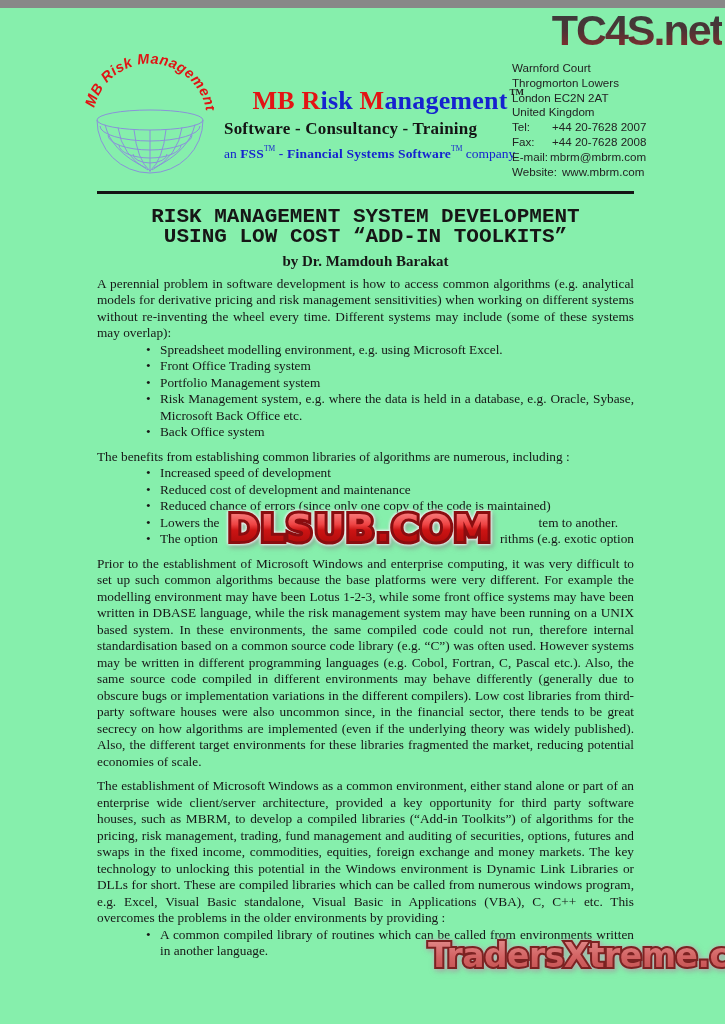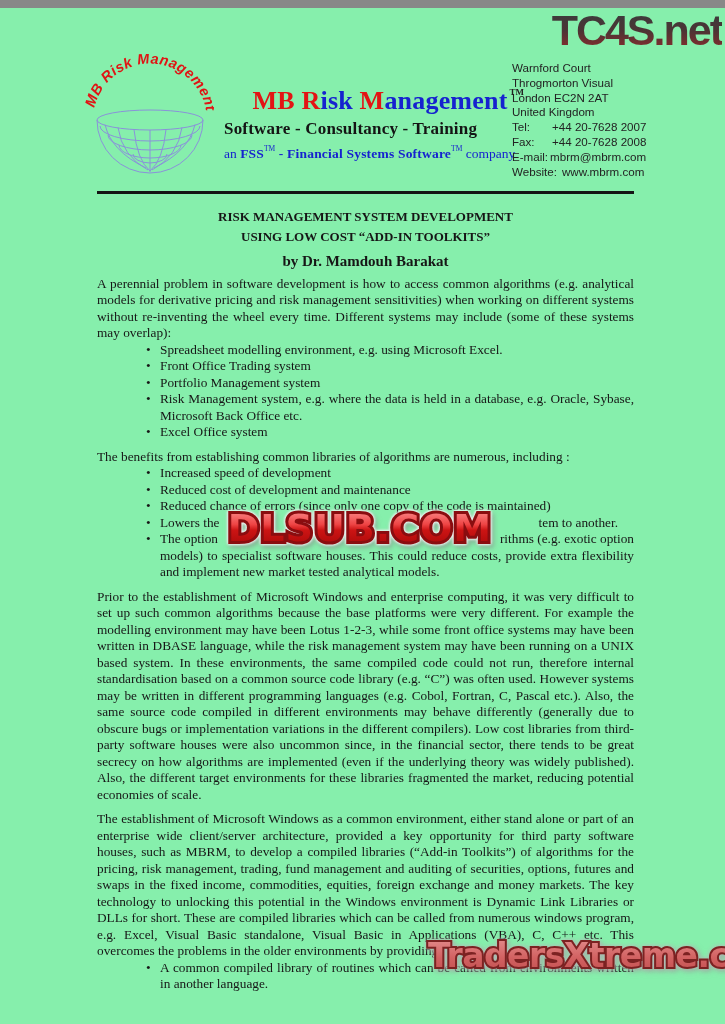--- a/index.html
+++ b/index.html
@@ -42,21 +42,21 @@
   .lab-email { margin-right:2px; }
   .lab-web { margin-right:5px;text-align:center; }
 
   .header-rule { position:absolute; left:97px; top:183px; width:537px; height:3px; background:#141414; }
 
   
   .article {
     position:absolute; left:97px; top:199px; width:537px;
     font-size:13.3px; line-height:16.5px; text-align:justify;
   }
-  .title { font-size:13px; line-height:20px; font-weight:bold; text-align:center; margin:0 0 6px 0; }
+  .title { font-size:21px; line-height:20px; font-weight:bold; text-align:center; margin:0 0 6px 0;font-family:Liberation Mono, monospace; }
   .byline { font-size:15px; font-weight:bold; text-align:center; margin:0 0 6px 0; }
   .article p { margin:0 0 8px 0; }
   .article p.tight { margin-bottom:0; }
   .article ul { list-style:none; margin:0 0 8px 0; padding:0 0 0 63px; }
   .article li { position:relative; }
   .article li::before { content:"\2022"; position:absolute; left:-14px; top:0; }
   .split-line { display:flex; justify-content:space-between; }
   .frag-short { margin-right:16px; }
 
   
@@ -119,21 +119,21 @@
   </svg>
 
   <div class="brand-block">
     <div class="brand-name"><span class="c-red">MB R</span><span class="c-blue">isk</span><span class="c-red"> M</span><span class="c-blue">anagement</span><span class="brand-tm">TM</span></div>
     <div class="tagline">Software - Consultancy - Training</div>
     <div class="fss-line"><span>an </span><b>FSS</b><span class="fss-tm">TM</span><b> - Financial Systems Software</b><span class="fss-tm">TM</span><span> company</span></div>
   </div>
 
   <div class="contact">
     <div>Warnford Court</div>
-    <div>Throgmorton Visual</div>
+    <div>Throgmorton Lowers</div>
     <div>London EC2N 2AT</div>
     <div>United Kingdom</div>
     <div class="contact-row">
         <span class="lab-tel">Tel:</span>
         <span>+44 20-7628 2007</span>
       </div>
     <div class="contact-row">
         <span class="lab-fax">Fax:</span>
         <span>+44 20-7628 2008</span>
       </div>
@@ -155,40 +155,39 @@
       <div>USING LOW COST “ADD-IN TOOLKITS”</div>
     </div>
     <div class="byline">by Dr. Mamdouh Barakat</div>
 
     <p class="tight">A perennial problem in software development is how to access common algorithms (e.g. analytical models for derivative pricing and risk management sensitivities) when working on different systems without re-inventing the wheel every time.  Different systems may include  (some of these systems may overlap):</p>
     <ul>
       <li>Spreadsheet modelling environment, e.g. using Microsoft Excel.</li>
       <li>Front Office Trading system</li>
       <li>Portfolio Management system</li>
       <li>Risk Management system, e.g. where the data is held in a database, e.g. Oracle, Sybase, Microsoft Back Office etc.</li>
-      <li>Excel Office system</li>
+      <li>Back Office system</li>
     </ul>
 
     <p class="tight">The benefits from establishing common libraries of algorithms are numerous, including :</p>
     <ul>
       <li>Increased speed of development</li>
       <li>Reduced cost of development and maintenance</li>
       <li>Reduced chance of errors (since only one copy of the code is maintained)</li>
       <li>
         <div class="split-line">
           <span>Lowers the</span>
           <span class="frag-short">tem to another.</span>
         </div>
       </li>
       <li>
         <div class="split-line">
           <span>The option</span>
           <span>rithms (e.g. exotic option</span>
         </div>
-        <div>models) to specialist software houses.  This could reduce costs, provide extra flexibility and implement new market tested analytical models.</div>
       </li>
     </ul>
 
     <p>Prior to the establishment of Microsoft Windows and enterprise computing, it was very difficult to set up such common algorithms because the base platforms were very different. For example the modelling environment may have been Lotus 1-2-3, while some front office systems may have been written in DBASE language, while the risk management system may have been running on a UNIX based system.  In these environments, the same compiled code could not run, therefore internal standardisation based on a common source code library (e.g. “C”) was often used. However systems may be written in different programming languages (e.g. Cobol, Fortran, C, Pascal etc.).  Also, the same source code compiled in different environments may behave differently (generally due to obscure bugs or implementation variations in the different compilers).  Low cost libraries from third-party software houses were also uncommon since, in the financial sector, there tends to be great secrecy on how algorithms are implemented (even if the underlying theory was widely published).  Also, the different target environments for these libraries fragmented the market, reducing potential economies of scale.</p>
     <p class="tight">The establishment of Microsoft Windows as a common environment, either stand alone or part of an enterprise wide client/server architecture, provided a key opportunity for third party software houses, such as MBRM, to develop a compiled libraries (“Add-in Toolkits”) of algorithms for the pricing, risk management, trading, fund management and auditing of securities, options, futures and swaps in the fixed income, commodities, equities, foreign exchange and money markets.  The key technology to unlocking this potential in the Windows environment is Dynamic Link Libraries or DLLs for short.  These are compiled libraries which can be called from numerous windows program, e.g. Excel, Visual Basic standalone, Visual Basic in Applications (VBA), C, C++ etc.   This overcomes the problems in the older environments by providing :</p>
     <ul>
       <li>A common compiled library of routines which can be called from environments written in another language.</li>
     </ul>
   </div>
 

